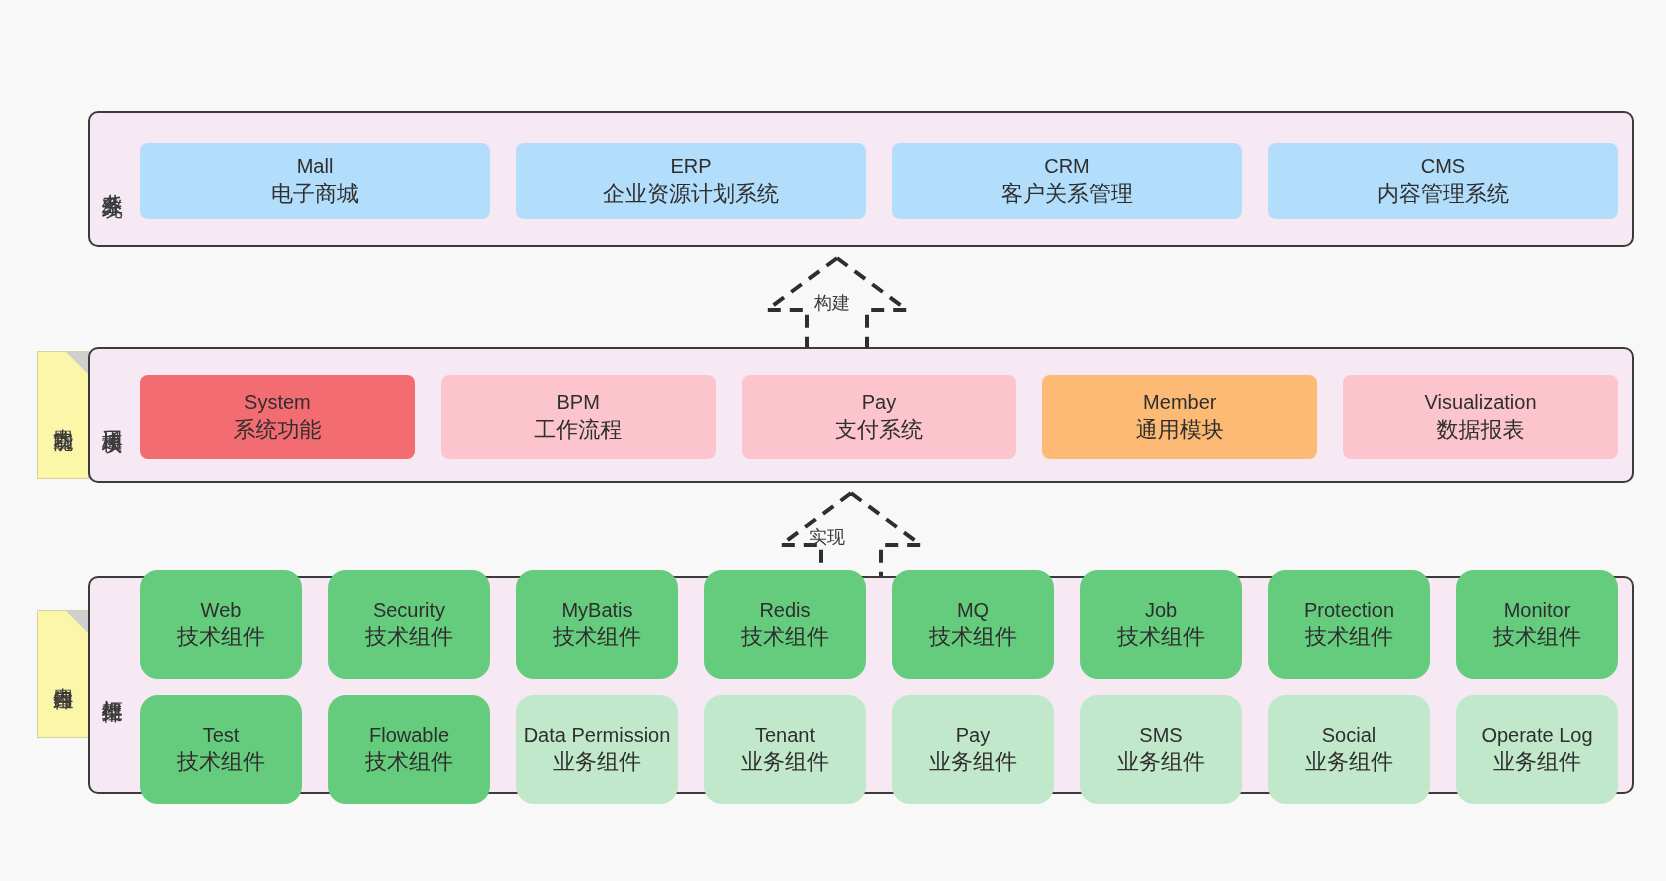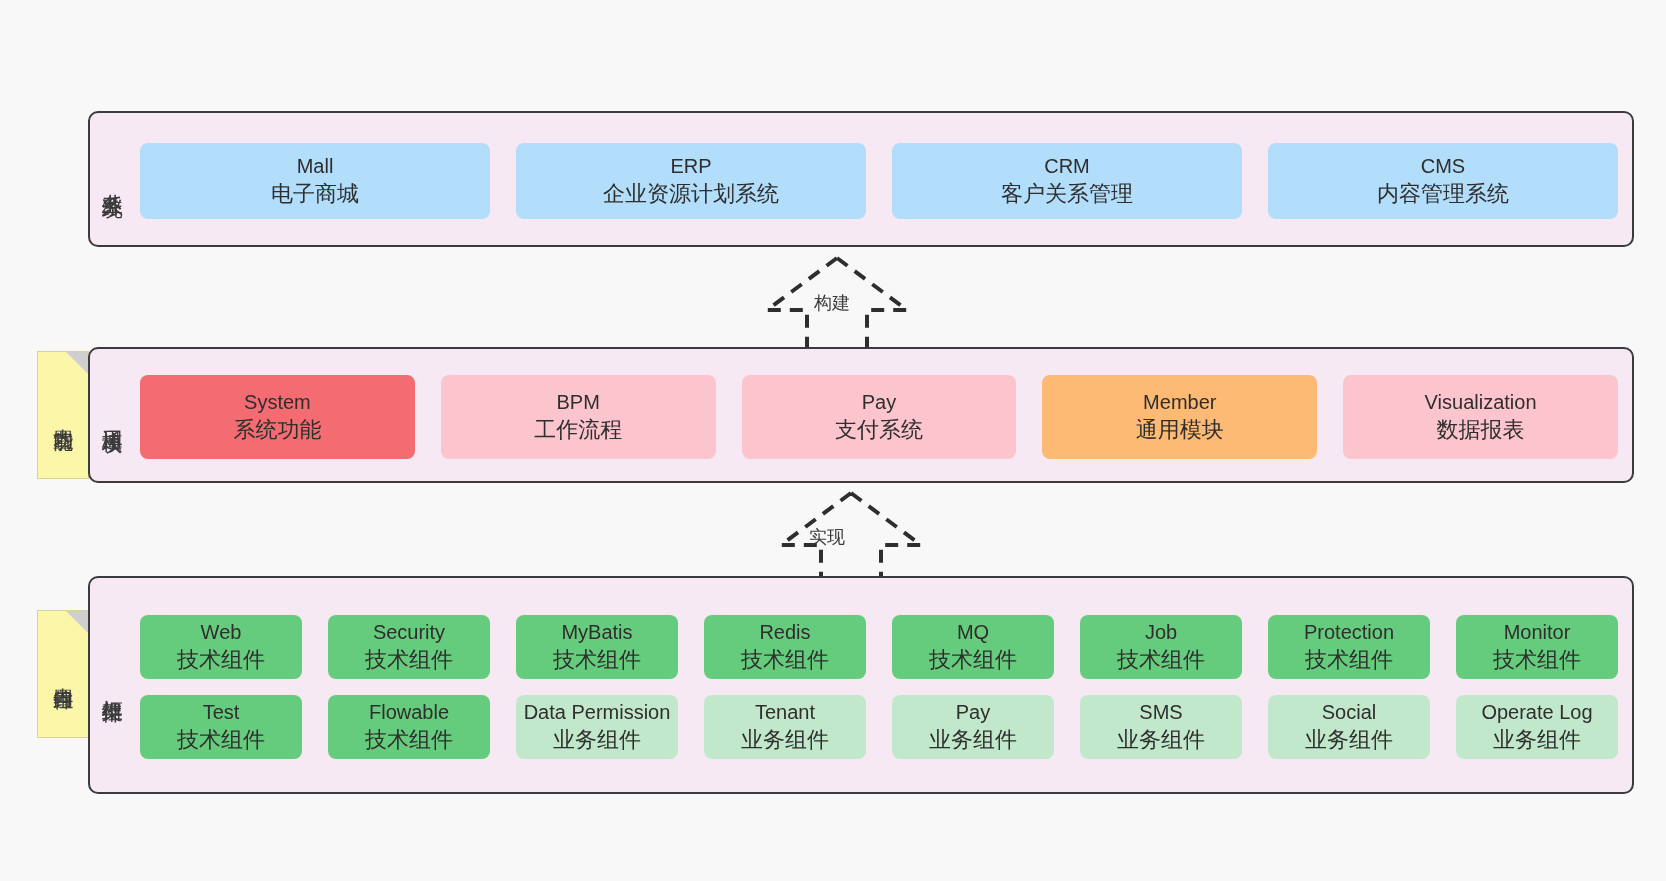--- a/index.html
+++ b/index.html
@@ -91,21 +91,21 @@
     height: 136px;
   }
   #layer-common .card { height: 84px; }
 
   #layer-framework {
     left: 88px;
     top: 576px;
     width: 1546px;
     height: 218px;
   }
-  #layer-framework .card { height: 64px; }
+  #layer-framework .card { height: 109px; border-radius: 18px; }
 
   
   .note {
     position: absolute;
     box-sizing: border-box;
     background: #fbf6a8;
     border: 1px solid #d7d29a;
     display: flex;
     align-items: center;
     justify-content: center;

